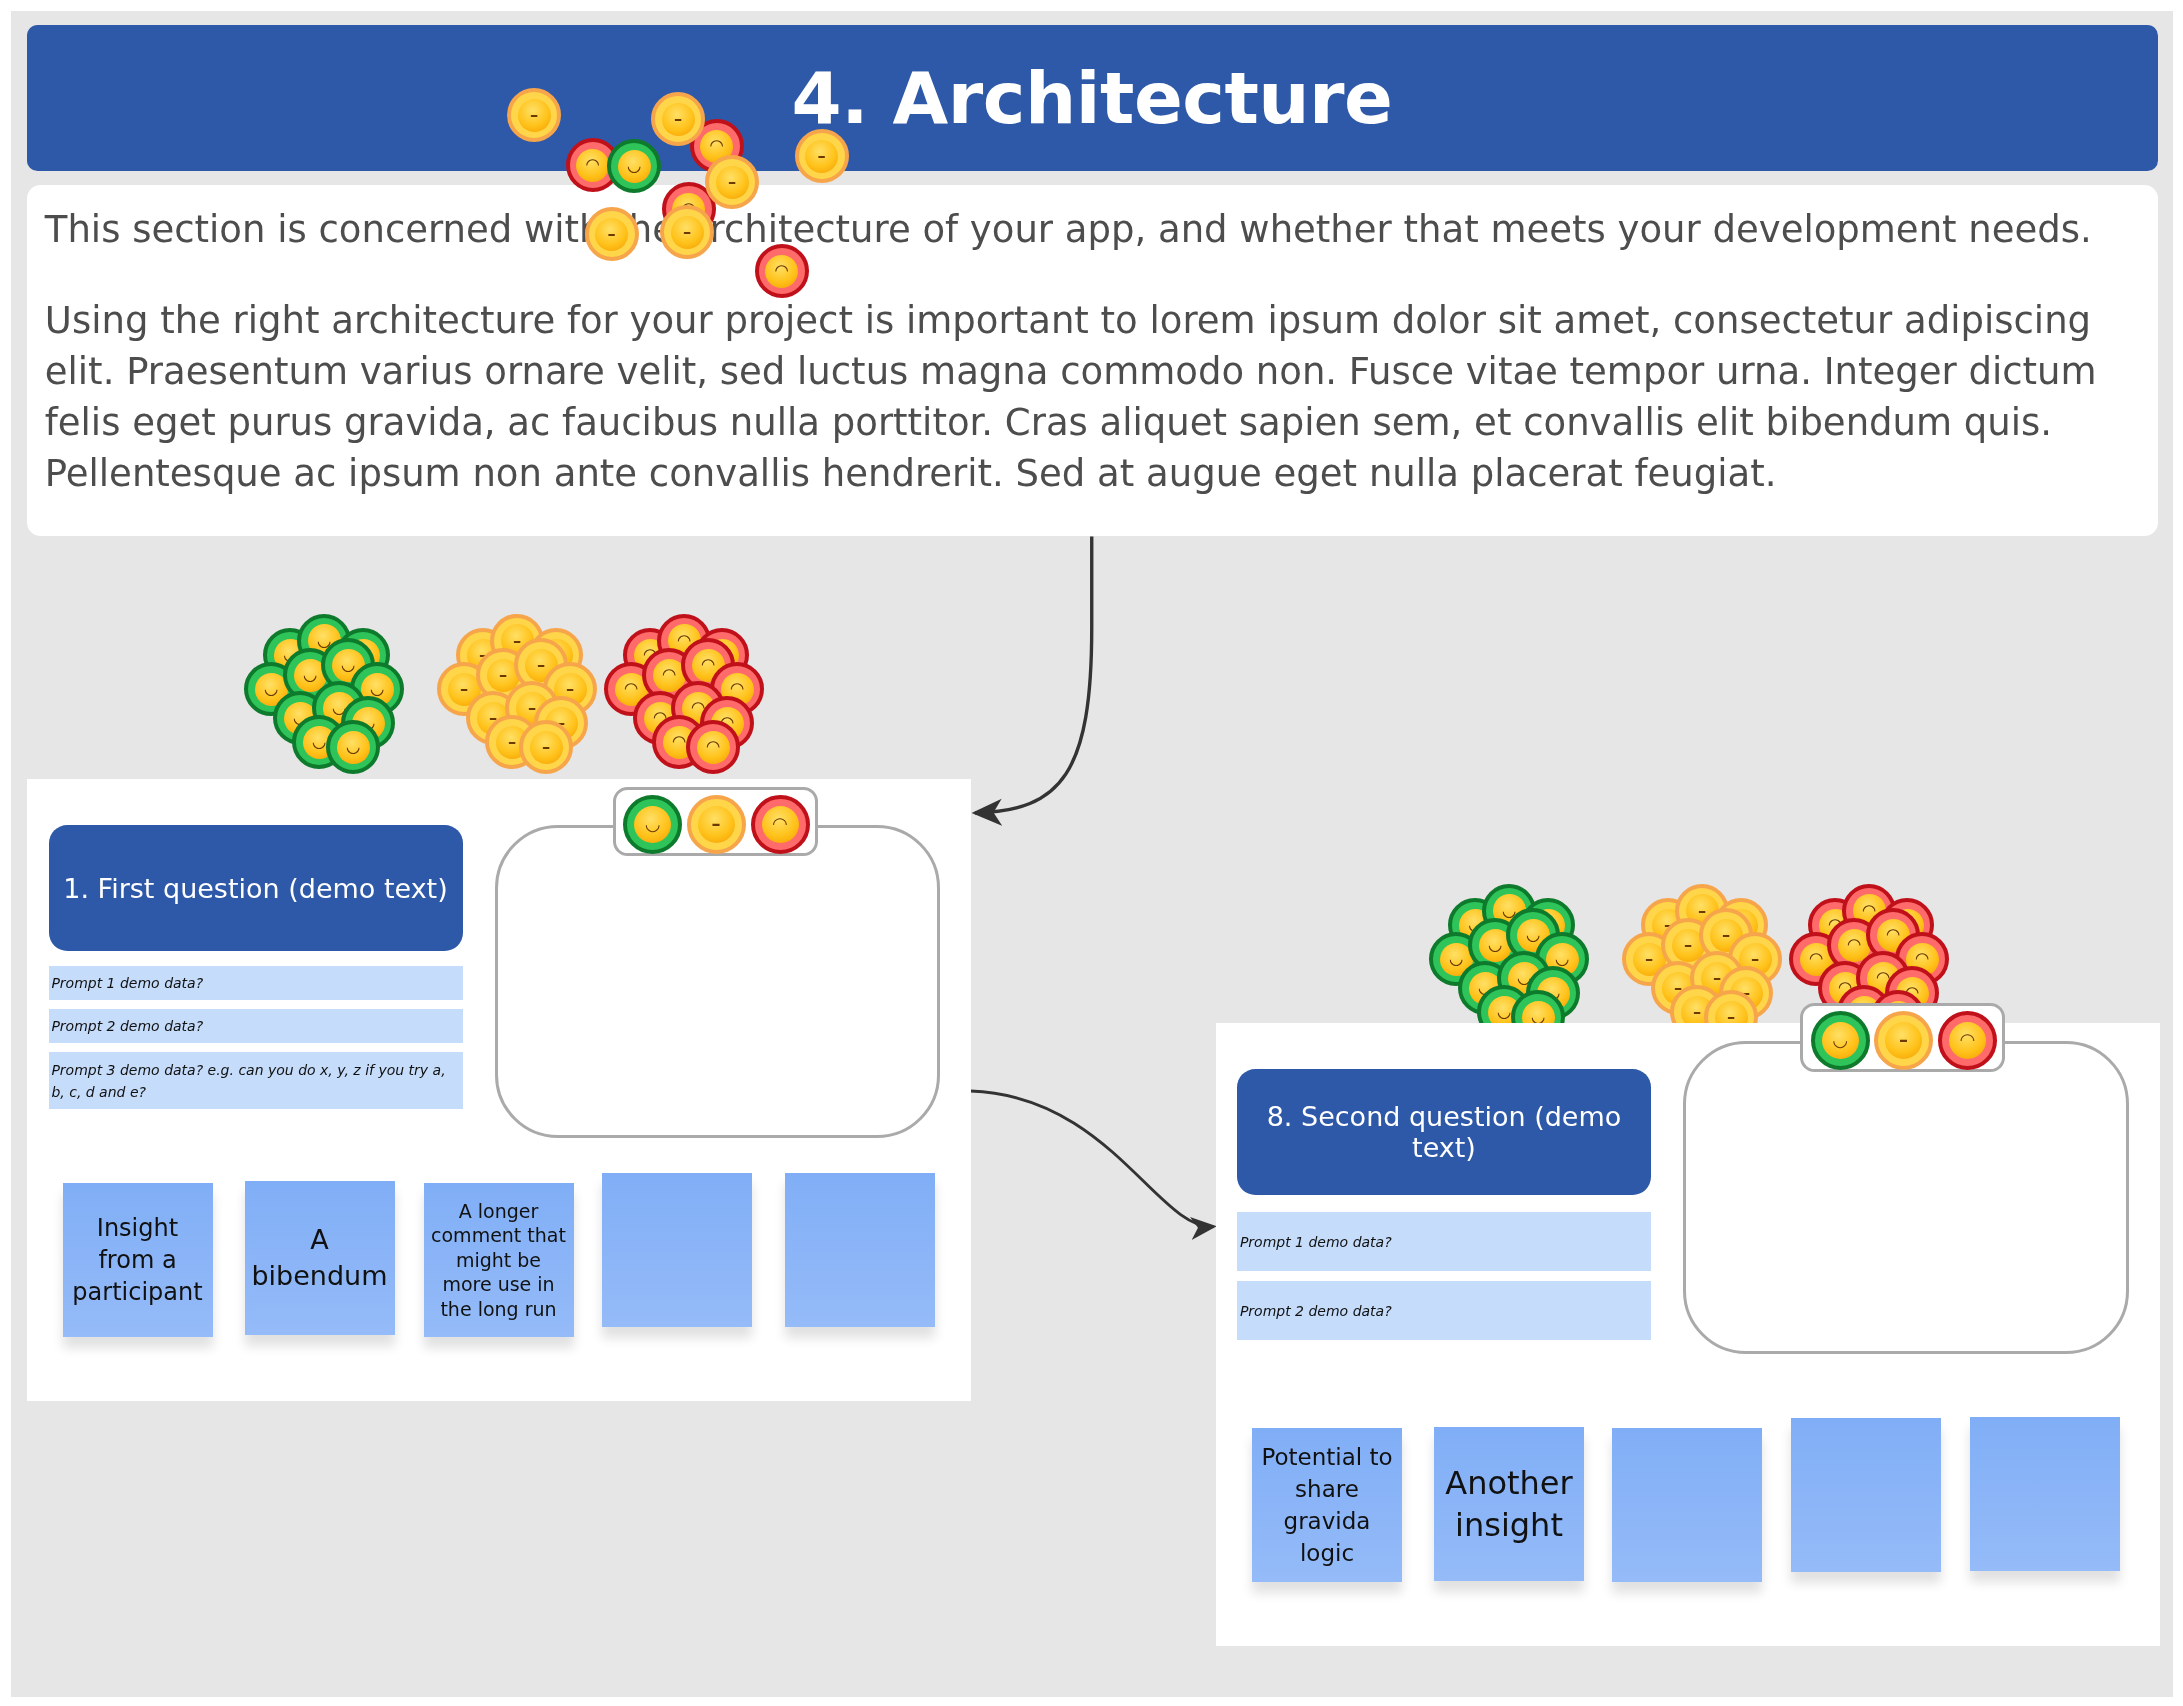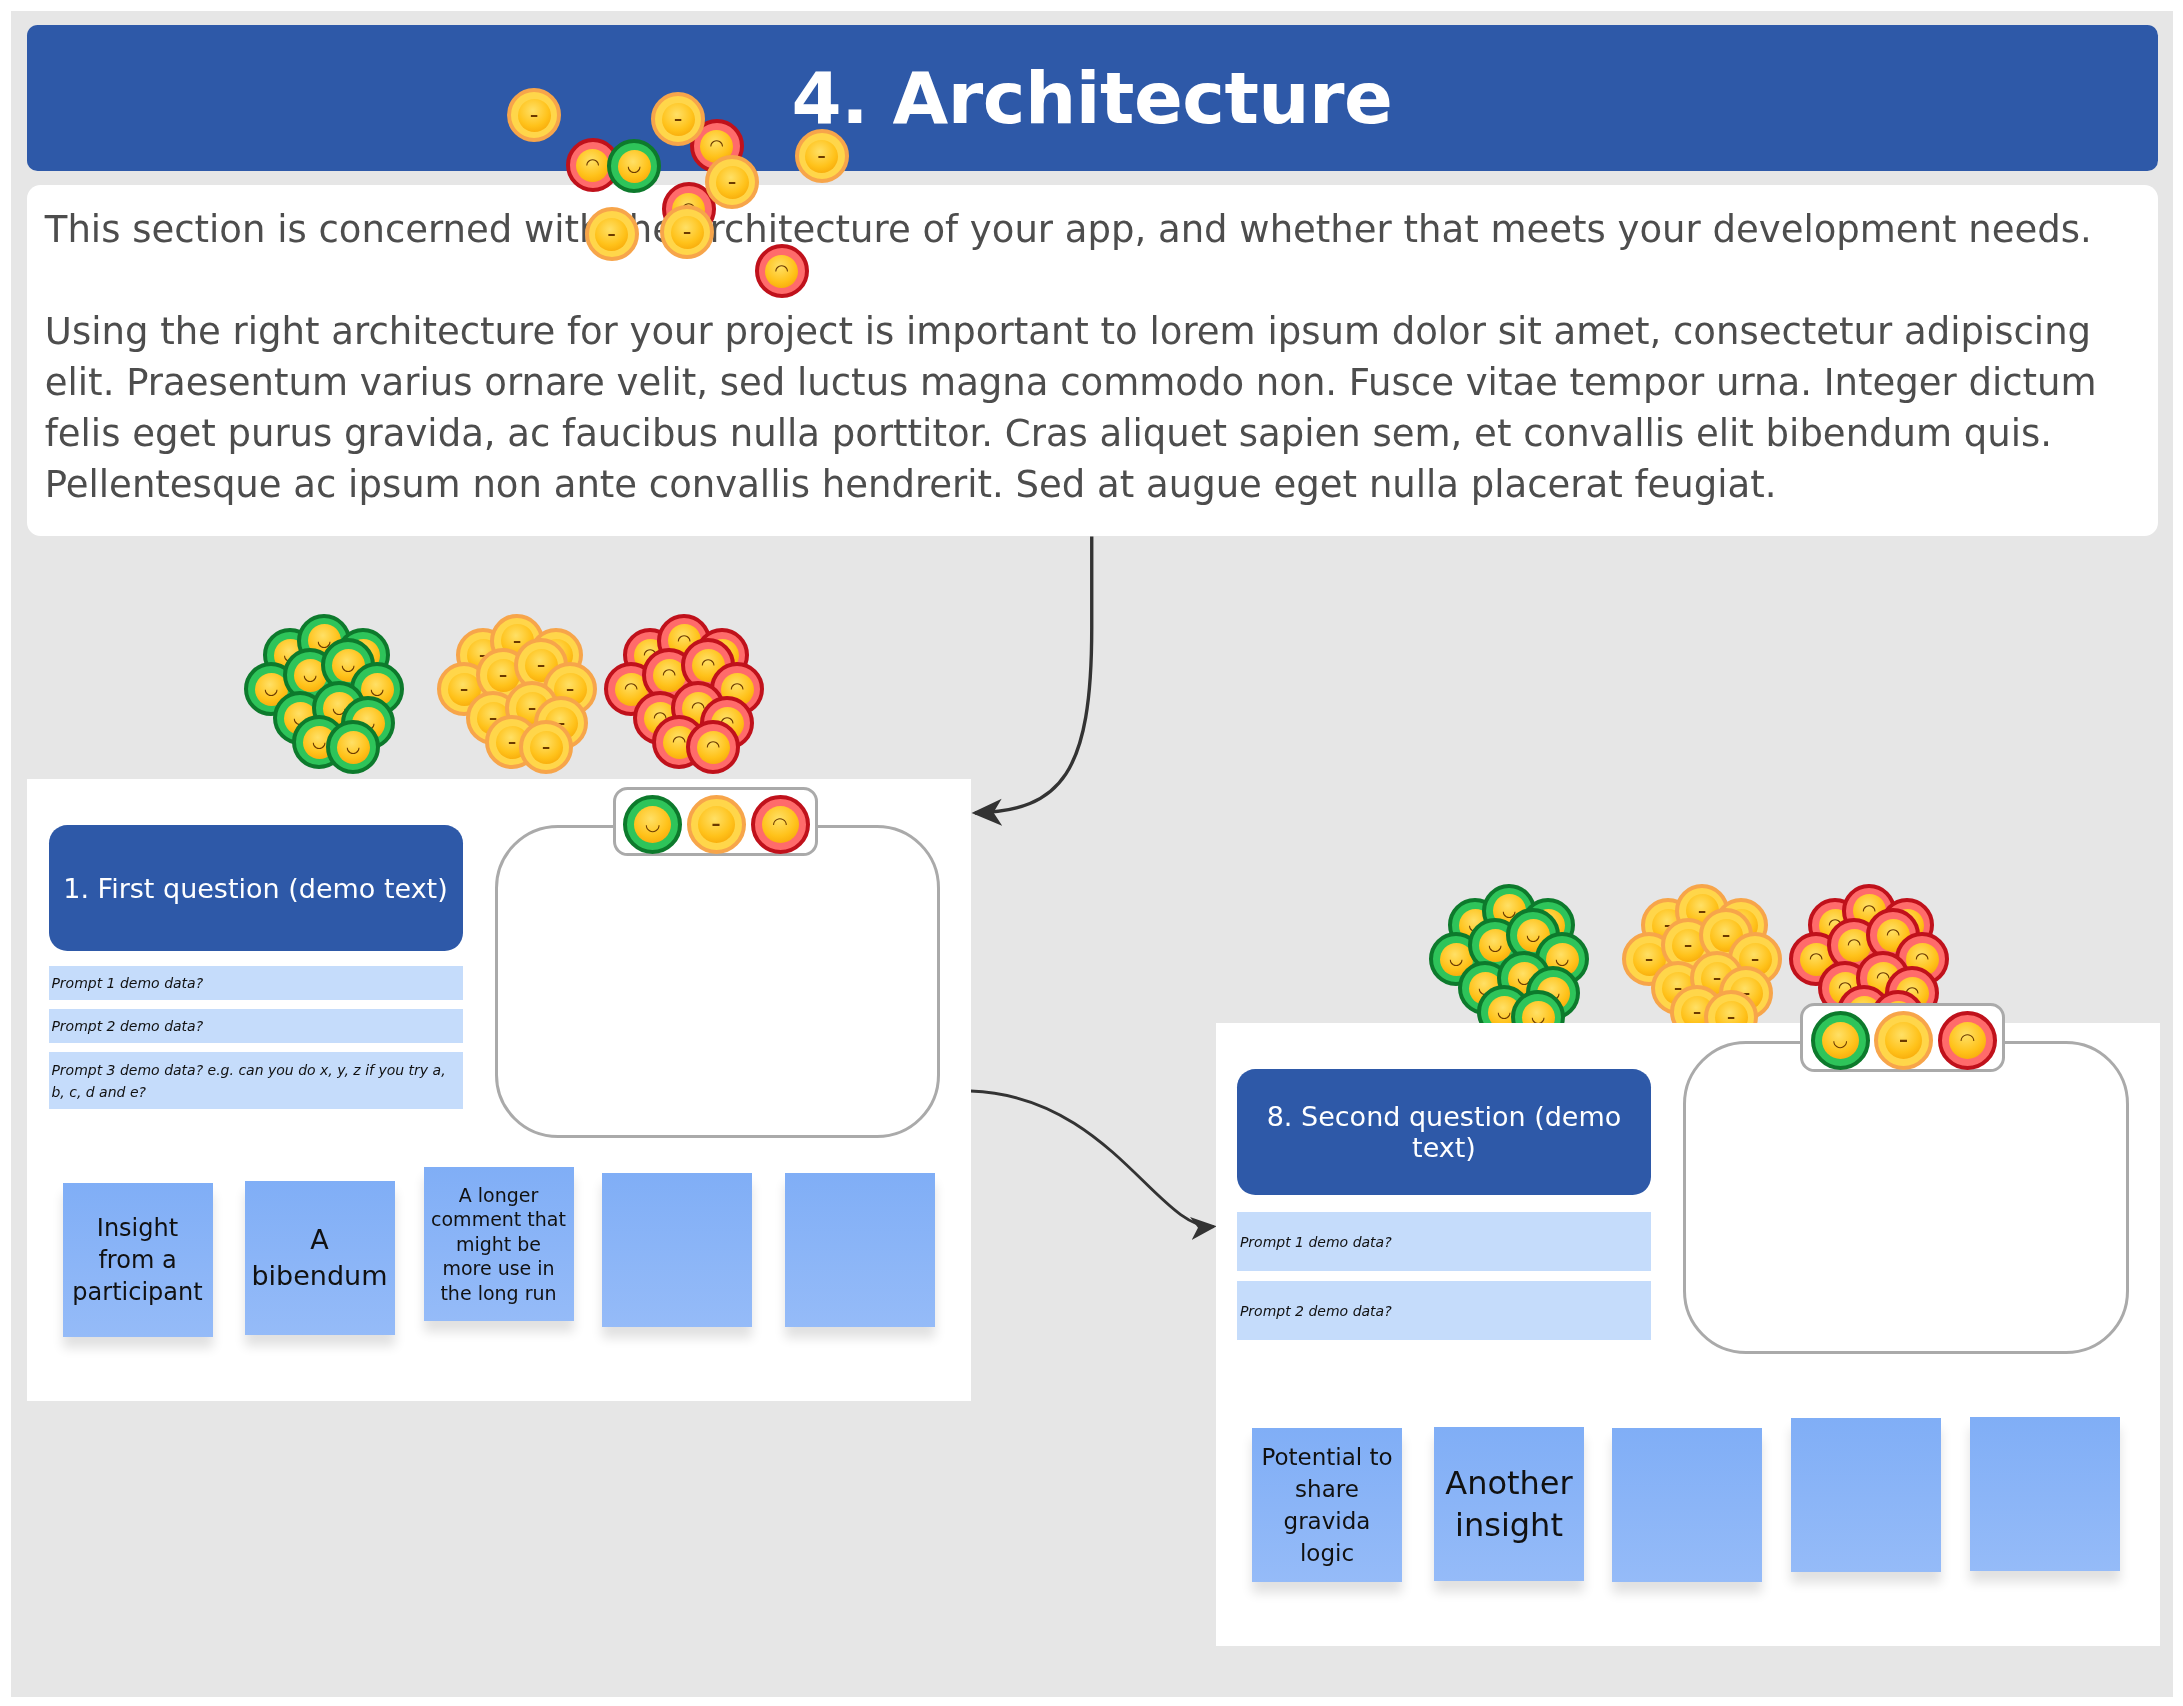--- a/index.html
+++ b/index.html
@@ -7,21 +7,21 @@
          font-family:"DejaVu Sans","Liberation Sans",sans-serif; }
   .canvas { position:absolute; left:10.6px; top:10.6px; width:2162px; height:1686px; background:#e6e6e6; }
   .header { position:absolute; left:26.5px; top:25px; width:2131px; height:146px; background:#2e59a8;
             border-radius:10.6px; display:flex; align-items:center; justify-content:center; }
   .header h1 { margin:0; color:#fff; font-size:72px; font-weight:bold; letter-spacing:-0.5px;
                font-family:"DejaVu Sans","Liberation Sans",sans-serif; }
   .desc { position:absolute; left:26.5px; top:185px; width:2131px; height:351px; background:#fff;
           border-radius:13.5px; box-sizing:border-box; padding:19.3px 18.3px; color:#4d4d4d;
           font-size:37px; line-height:51px; }
   .desc p { margin:0; }
-  .desc p + p { margin-top:51px; }
+  .desc p + p { margin-top:40px; }
 
   .cluster { position:absolute; }
   .dot { position:absolute; border-radius:50%; box-sizing:border-box; display:flex;
          align-items:center; justify-content:center; }
   .dot .face { border-radius:50%; display:flex; align-items:center; justify-content:center;
                color:#6b3a00; font-weight:bold; line-height:1;
                background:radial-gradient(circle at 45% 35%, #ffe066 0%, #ffc21a 55%, #f39a00 100%); }
   .dot.pos { background:#2ec45a; border:4.3px solid #0d7a2c; }
   .dot.neu { background:#ffd64a; border:4.3px solid #f7a54a; }
   .dot.neg { background:#ff6b6b; border:4.3px solid #c0111b; }
@@ -301,21 +301,21 @@
       <div class="dot neu" style="left: 71px; top: 4.8px; width: 59px; height: 59px;">
         <div class="face" style="width: 37px; height: 37px; font-size: 18px;">–</div>
       </div>
       <div class="dot neg" style="left: 135px; top: 4.8px; width: 59px; height: 59px;">
         <div class="face" style="width: 37px; height: 37px; font-size: 18px;">◠</div>
       </div>
     </div>
 
   <div class="sticky" style="left:36px;top:404px;font-size:24px;line-height:32px;">Insight from a participant</div>
   <div class="sticky" style="left:218px;top:402px;font-size:27px;line-height:36px;">A bibendum</div>
-  <div class="sticky" style="left:397px;top:388px;font-size:19px;line-height:24.6px;">A longer comment that might be more use in the long run</div>
+  <div class="sticky" style="left:397px;top:404px;font-size:19px;line-height:24.6px;">A longer comment that might be more use in the long run</div>
   <div class="sticky" style="left:575px;top:394px;"></div>
   <div class="sticky" style="left:758px;top:394px;"></div>
 <div class="dot neg" style="left: 539px; top: -641px; width: 54px; height: 54px;">
       <div class="face" style="width: 33px; height: 33px; font-size: 16.4px;">◠</div>
     </div>
     <div class="dot neg" style="left: 663px; top: -660px; width: 54px; height: 54px;">
       <div class="face" style="width: 33px; height: 33px; font-size: 16.4px;">◠</div>
     </div>
     <div class="dot neu" style="left: 768px; top: -650px; width: 54px; height: 54px;">
       <div class="face" style="width: 33px; height: 33px; font-size: 16.4px;">–</div>

